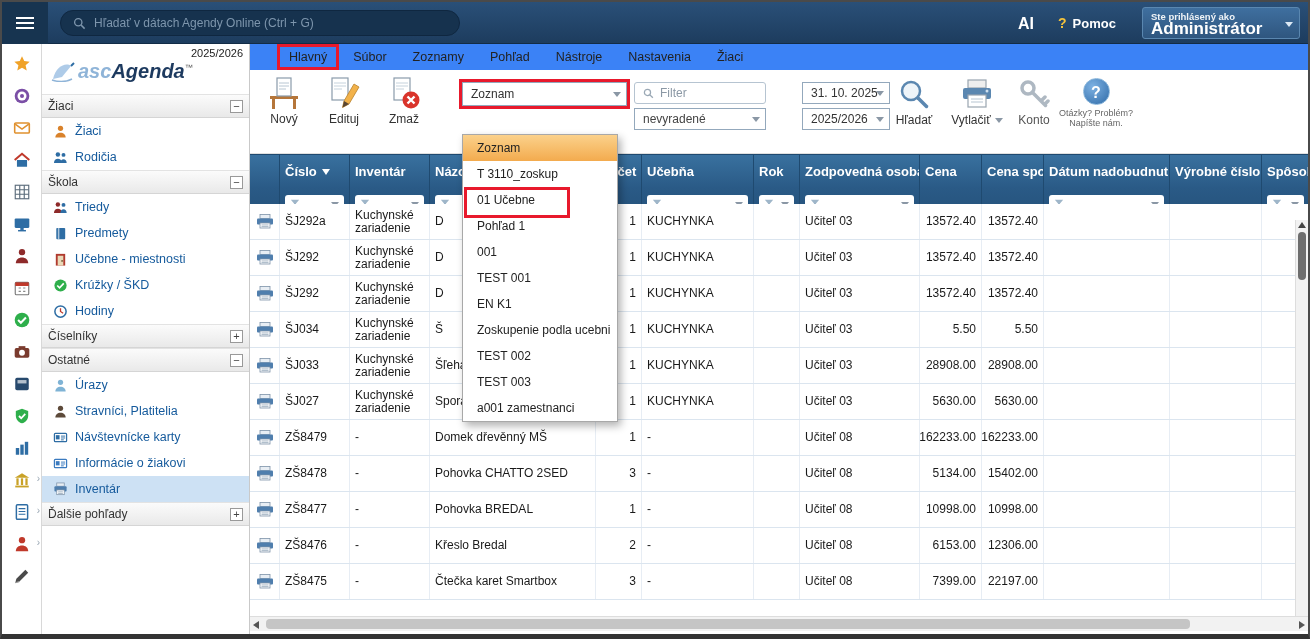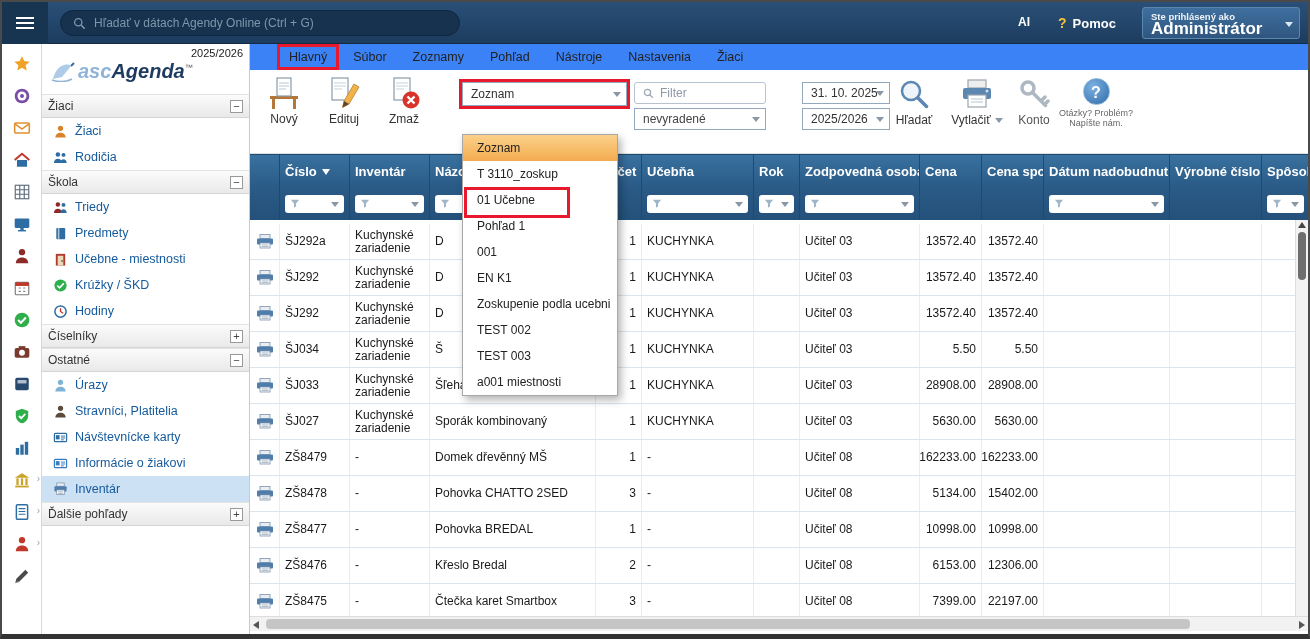--- a/index.html
+++ b/index.html
@@ -5,21 +5,21 @@
 *{margin:0;padding:0;box-sizing:border-box;}
 html,body{background:#9a9a9a;}
 body{font-family:"Liberation Sans",sans-serif;}
 .window{position:relative;width:1310px;height:639px;background:#fff;border:2px solid #4a4a4a;border-bottom:5px solid #333;overflow:hidden;}
 
 
 .topbar{position:absolute;left:0;top:0;right:0;height:42px;background:linear-gradient(#2a5078,#1d3c5e);border-bottom:1px solid #122c46;z-index:60;}
 .hamburger{position:absolute;left:0;top:0;width:46px;height:42px;background:#173450;display:flex;flex-direction:column;justify-content:center;align-items:center;gap:3px;cursor:pointer;}
 .hamburger i{display:block;width:18px;height:2px;background:#fff;}
 .search-pill{position:absolute;left:58px;top:8px;width:400px;height:26px;border-radius:13px;background:#16324e;border:1px solid #0f2740;color:#7e96ad;font-size:12px;display:flex;align-items:center;gap:8px;padding:0 12px;overflow:hidden;white-space:nowrap;}
-.tb-ai{position:absolute;left:1016px;top:13px;color:#fff;font-weight:bold;font-size:12px;}
+.tb-ai{position:absolute;left:1016px;top:13px;color:#fff;font-weight:bold;font-size:16px;}
 .tb-help{position:absolute;left:1056px;top:13px;color:#fff;font-weight:bold;font-size:13px;display:flex;gap:6px;align-items:center;}
 .tb-help .q{color:#f5c33c;font-weight:bold;font-size:14px;}
 .userbox{position:absolute;right:8px;top:5px;width:158px;height:32px;background:linear-gradient(#3f6f9f,#2f567f);border:1px solid #5a87b0;border-radius:3px;color:#fff;padding:3px 20px 3px 8px;cursor:pointer;}
 .userbox .l1{font-size:9.5px;font-weight:bold;opacity:.92;line-height:11px;}
 .userbox .l2{font-size:17px;font-weight:bold;line-height:14px;}
 .userbox .ucaret{position:absolute;right:6px;top:14px;width:0;height:0;border-left:4px solid transparent;border-right:4px solid transparent;border-top:5px solid #dce9f5;}
 
 
 .app-body{position:absolute;top:42px;left:0;right:0;bottom:0;display:flex;}
 .rail{width:40px;background:#fff;border-right:1px solid #d8d8d8;padding-top:4px;overflow:hidden;}
@@ -70,21 +70,21 @@
 .vp-item.annotated-item::after{content:"";position:absolute;left:1px;top:0;width:100px;height:25px;border:3px solid #e8192c;pointer-events:none;}
 
 
 .thead{position:absolute;left:0;top:110px;right:0;height:34px;background:linear-gradient(#39719f,#2a5a86);display:flex;border-top:1px solid #1f4a70;}
 .th{color:#fff;font-weight:bold;font-size:13px;display:flex;align-items:center;padding:0 5px;border-right:1px solid #1f4a70;overflow:hidden;white-space:nowrap;flex:none;cursor:pointer;}
 .sort-desc{margin-left:5px;width:0;height:0;border-left:4px solid transparent;border-right:4px solid transparent;border-top:6px solid #fff;flex:none;}
 .tfilter{position:absolute;left:0;top:144px;right:0;height:32px;background:linear-gradient(#2a5a86,#24517a);display:flex;}
 .tf{border-right:1px solid #1f4a70;display:flex;align-items:center;padding:0 5px;flex:none;}
 .fbox{height:18px;background:#fff;border-radius:3px;flex:1;display:flex;align-items:center;justify-content:space-between;padding:0 5px;cursor:pointer;min-width:0;}
 .fcaret{width:0;height:0;border-left:4px solid transparent;border-right:4px solid transparent;border-top:5px solid #8a97a5;}
-.tbody{position:absolute;left:0;top:180px;right:0;height:396px;overflow:hidden;background:#fff;}
+.tbody{position:absolute;left:0;top:160px;right:0;height:396px;overflow:hidden;background:#fff;}
 .tr{height:36px;display:flex;border-bottom:1px solid #dbe5ef;cursor:pointer;}
 .td{font-size:12px;color:#1a1a1a;padding:2px 5px;border-right:1px solid #e7edf4;display:flex;align-items:center;overflow:hidden;line-height:13px;flex:none;white-space:nowrap;}
 .td.right{justify-content:flex-end;}
 .td.wrap{white-space:normal;}
 .td.center{justify-content:center;}
 
 
 .vscroll{position:absolute;right:0;top:176px;width:13px;height:396px;background:#f2f2f2;border-left:1px solid #ddd;z-index:20;}
 .vup{position:absolute;top:2px;left:2px;width:0;height:0;border-left:4px solid transparent;border-right:4px solid transparent;border-bottom:6px solid #444;}
 .vthumb{position:absolute;left:2px;right:2px;top:12px;height:48px;background:#6e6e6e;border-radius:5px;cursor:pointer;}
@@ -496,25 +496,26 @@
           <div class="q-circle">?</div>
           <div class="q-cap">Otázky? Problém? Napíšte nám.</div>
         </div>
 
         <div class="view-panel">
             <div class="vp-item hl">Zoznam</div>
             <div class="vp-item">T 3110_zoskup</div>
             <div class="vp-item annotated-item">01 Učebne</div>
             <div class="vp-item">Pohľad 1</div>
             <div class="vp-item">001</div>
+            <div class="vp-item">TEST 001</div>
             <div class="vp-item">EN K1</div>
             <div class="vp-item">Zoskupenie podla ucebni</div>
             <div class="vp-item">TEST 002</div>
             <div class="vp-item">TEST 003</div>
-            <div class="vp-item">a001 miestnosti</div>
+            <div class="vp-item">a001 zamestnanci</div>
           </div>
       </div>
 
       <div class="thead">
           <div class="th" style="width: 30px;">
             <span></span>
           </div>
           <div class="th" style="width: 70px;">
             <span>Číslo</span>
             <span class="sort-desc"></span>

